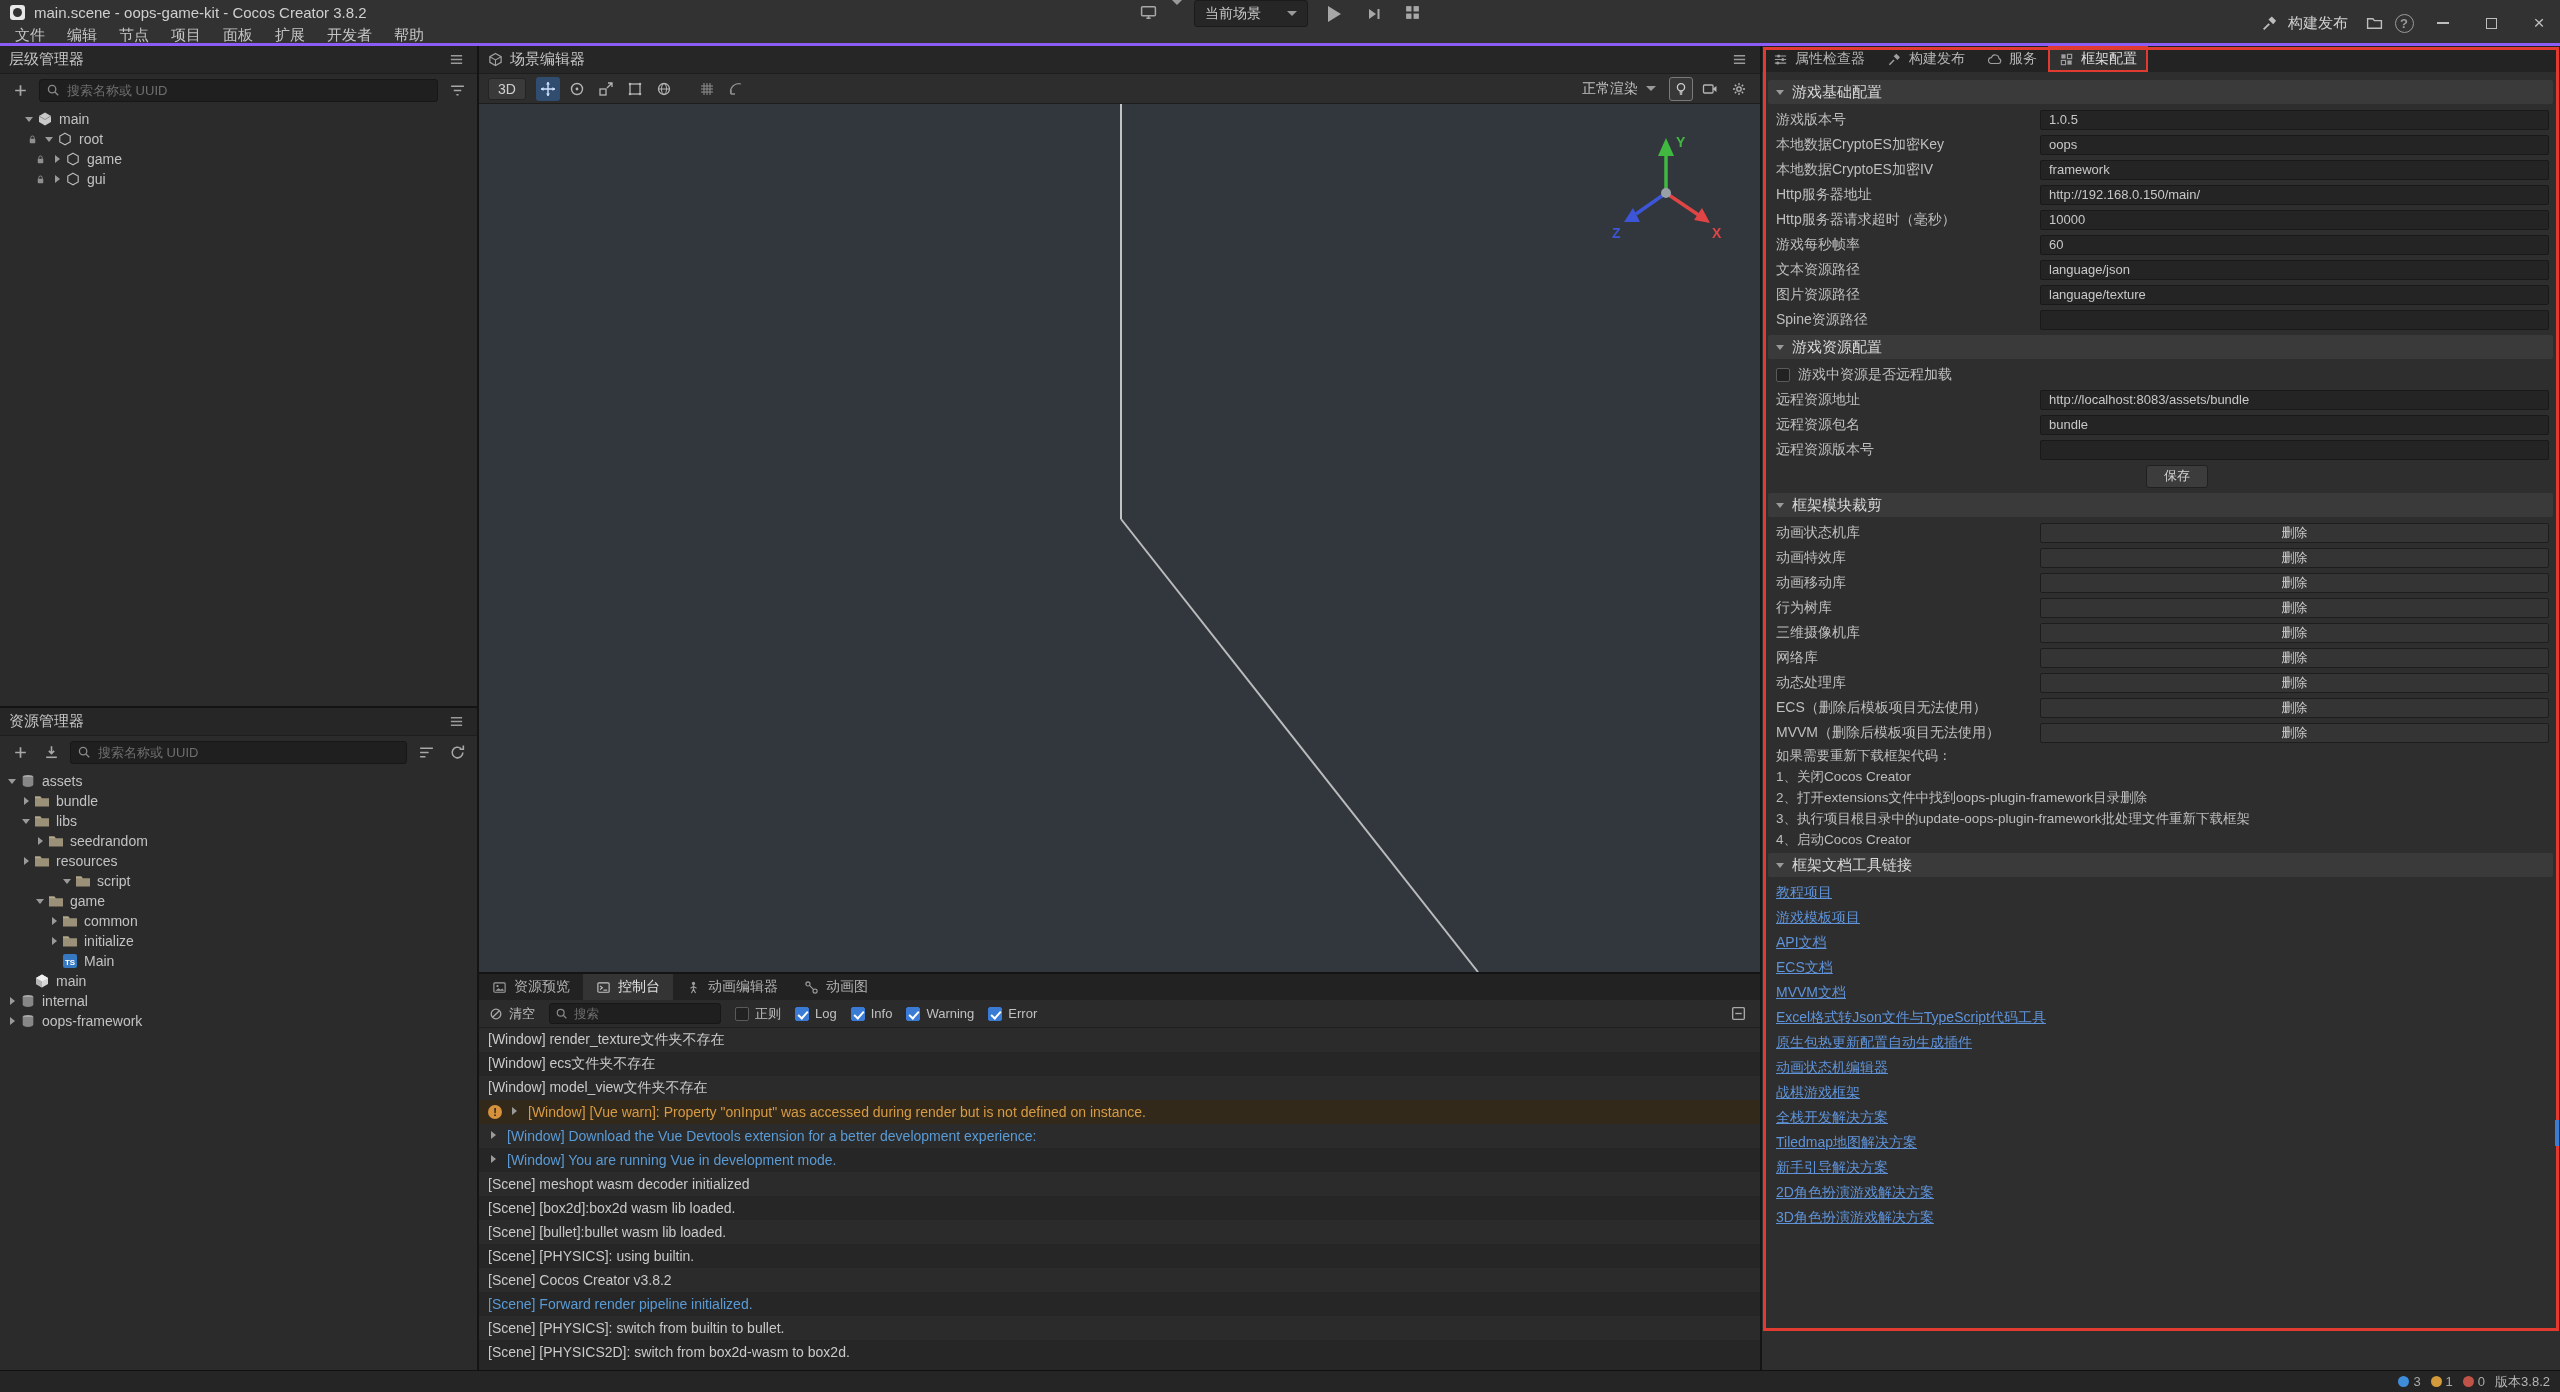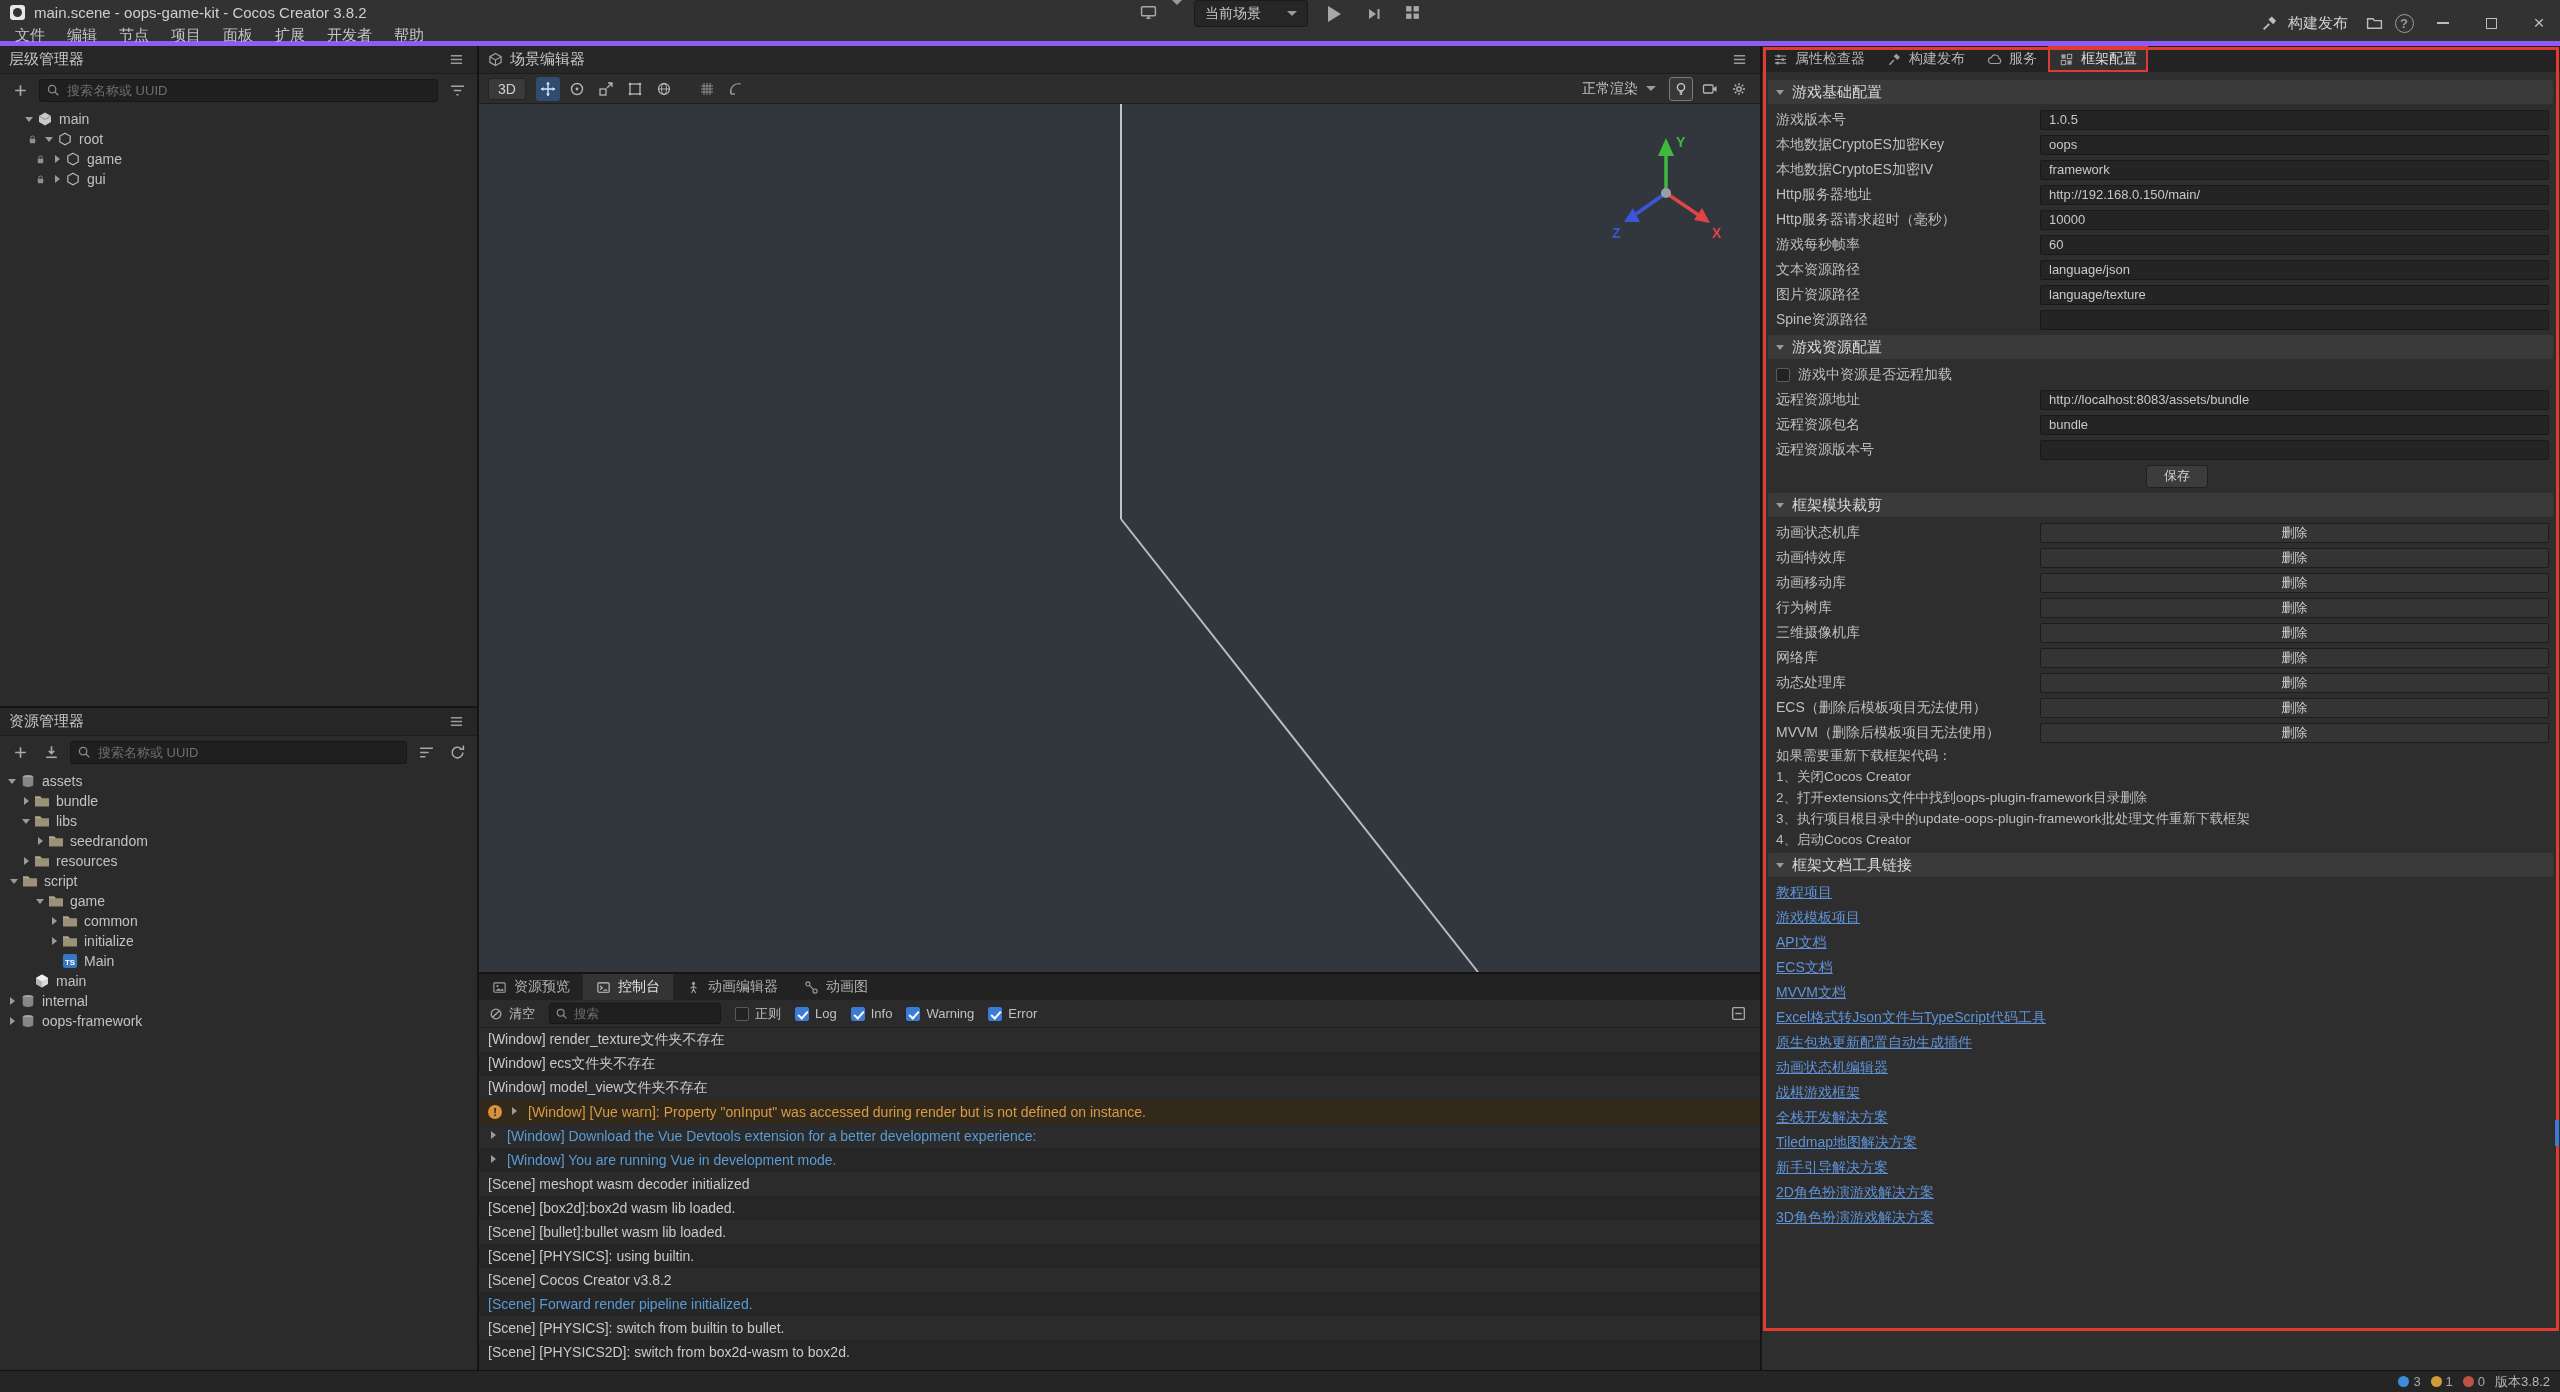--- a/index.html
+++ b/index.html
@@ -1,21 +1,21 @@
 <!DOCTYPE html>
 <html><head>
 <meta charset="utf-8">
 <style>
   *{margin:0;padding:0;box-sizing:border-box;cursor:default;user-select:none}
   html,body{width:2560px;height:1392px;overflow:hidden;background:#141414;
     font-family:"Liberation Sans","DejaVu Sans",sans-serif;color:#c8c8c8;font-size:15px}
   .app{display:flex;flex-direction:column;width:2560px;height:1392px}
 
   
-  .topbar{height:46px;background:#323232;position:relative;flex:none;border-bottom:5px solid #8b5cf6}
+  .topbar{height:46px;background:#323232;position:relative;flex:none;border-bottom:3px solid #8b5cf6}
   .title-row{display:flex;align-items:center;height:24px;padding-left:10px;gap:9px}
   .logo{width:15px;height:15px;border-radius:3px;background:#e8e8e8;position:relative;flex:none}
   .logo:after{content:"";position:absolute;inset:3px;border-radius:50%;background:#323232}
   .window-title{font-size:15px;color:#cfcfcf;white-space:nowrap}
   .menu-row{display:flex;height:22px;align-items:center;padding-left:4px}
   .menu-item{padding:0 11px;font-size:15px;color:#c4c4c4;height:100%;display:flex;align-items:center}
   .center-controls{position:absolute;left:50%;top:0;height:46px;transform:translateX(-50%);
     display:flex;align-items:flex-start;gap:12px}
   .right-controls{position:absolute;right:0;top:0;height:46px;display:flex;align-items:center;gap:6px}
   .tb-icon{width:24px;height:24px;display:inline-flex;align-items:center;justify-content:center;flex:none}
@@ -401,21 +401,21 @@
             <div class="tree-row" style="padding-left: 18px;">
               <span class="chev collapsed"></span>
               <span class="ticon">
                 <svg viewBox="0 0 16 16">
                   <path fill="#9b9178" d="M1 3.4h5.3l1.4 1.8H15v8.2H1z"></path>
                   <path fill="#b3a98d" d="M1 3.4h5.3l1.4 1.8H1z"></path>
                 </svg>
               </span>
               <span class="tlabel">resources</span>
             </div>
-            <div class="tree-row" style="padding-left: 6px;">
+            <div class="tree-row" style="padding-left: 18px; margin-left: 41px;">
               <span class="chev expanded"></span>
               <span class="ticon">
                 <svg viewBox="0 0 16 16">
                   <path fill="#9b9178" d="M1 3.4h5.3l1.4 1.8H15v8.2H1z"></path>
                   <path fill="#b3a98d" d="M1 3.4h5.3l1.4 1.8H1z"></path>
                 </svg>
               </span>
               <span class="tlabel">script</span>
             </div>
             <div class="tree-row" style="padding-left: 32px;">

